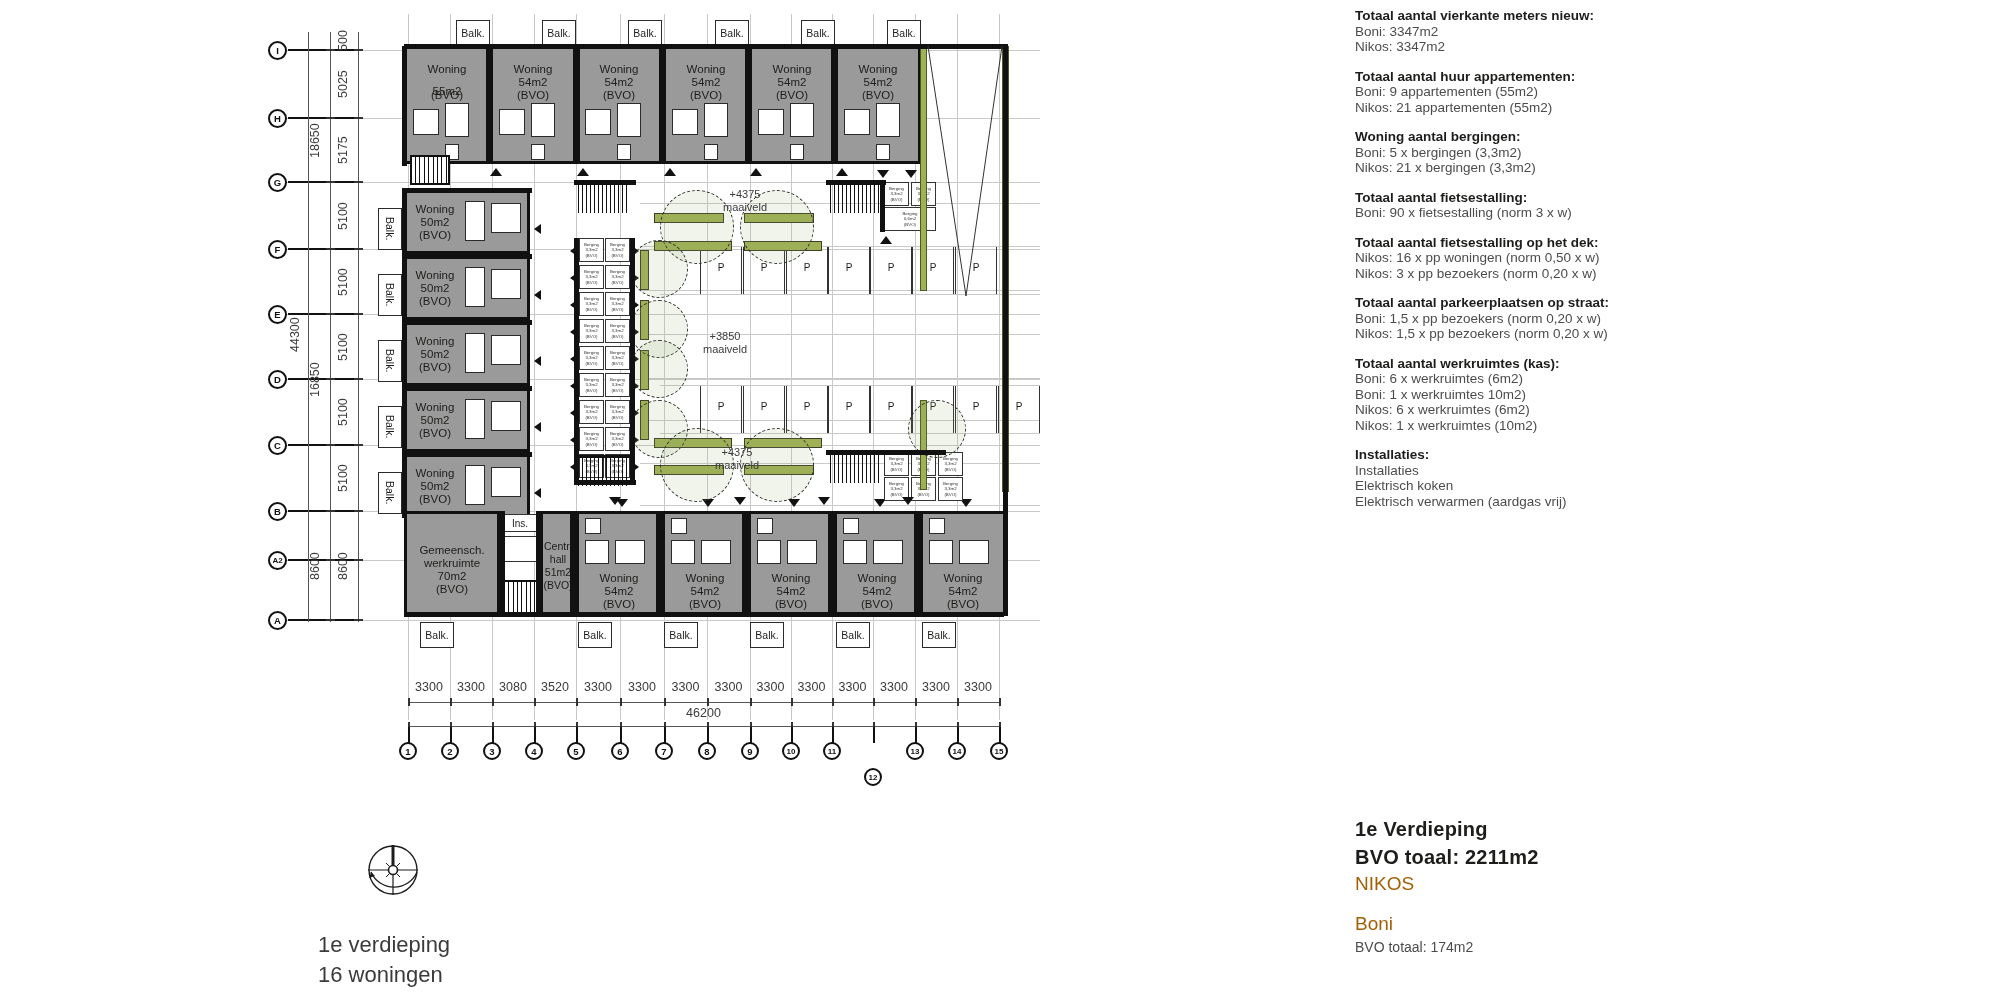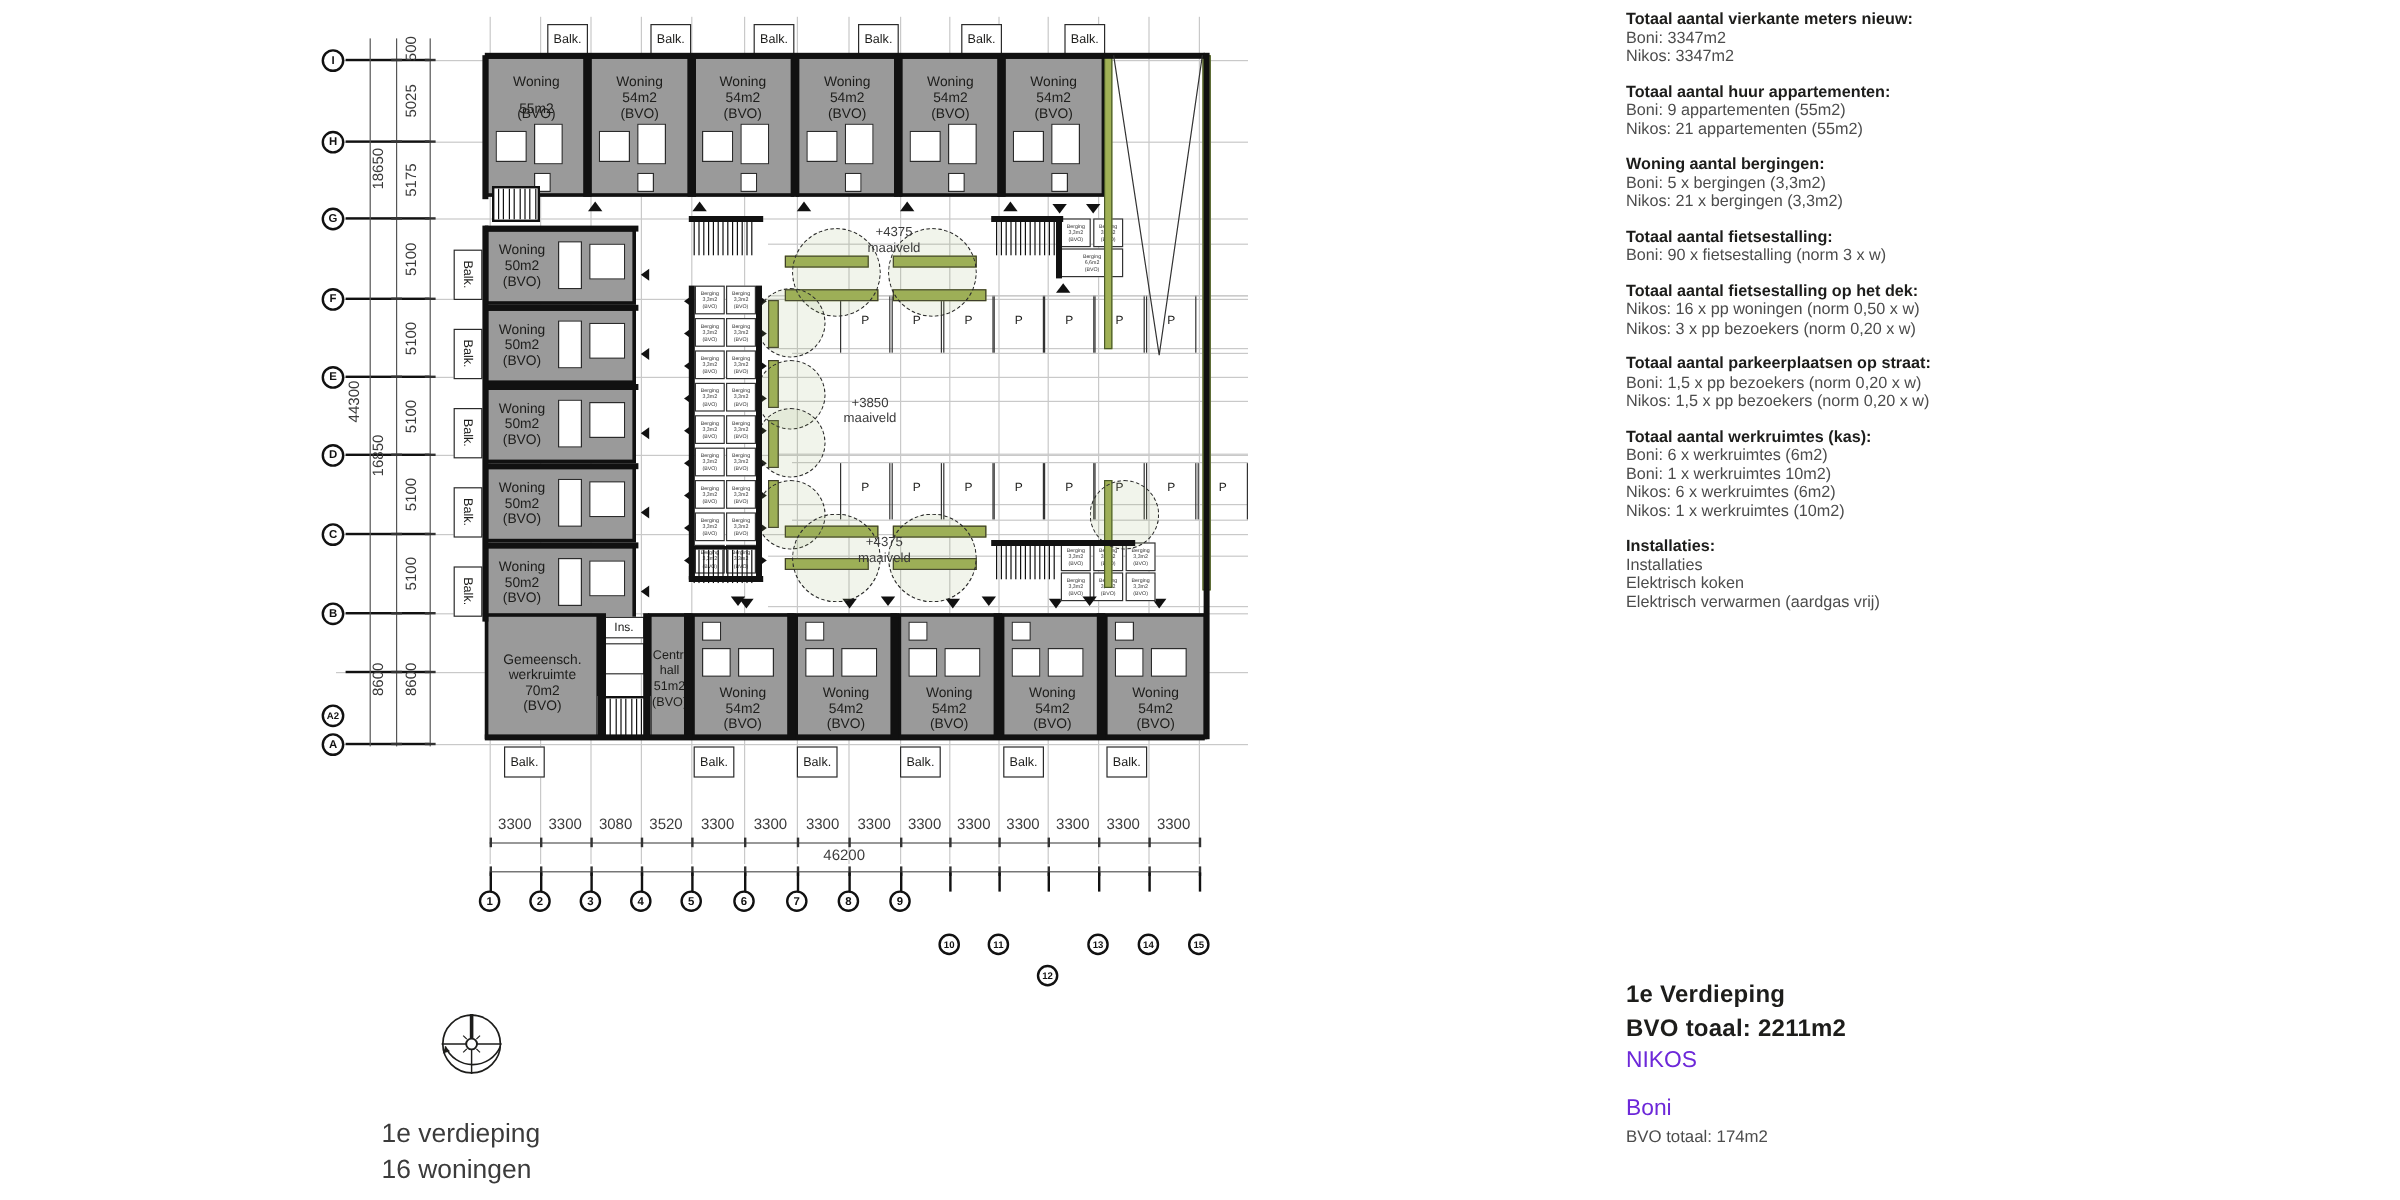--- a/index.html
+++ b/index.html
@@ -15,21 +15,21 @@
 
   
   #info-panel{left:1355px;top:8px;width:420px;}
   .info-block{margin-bottom:14px;}
   .info-head{font-size:13.5px;font-weight:bold;color:#1d1d1b;line-height:15.5px;}
   .info-line{font-size:13.5px;color:#4c4c4c;line-height:15.5px;}
 
   #summary-panel{left:1355px;top:815px;width:420px;}
   .sum-1{font-size:20px;font-weight:bold;color:#1d1d1b;line-height:28px;letter-spacing:.2px;}
   .sum-2{font-size:20px;font-weight:bold;color:#1d1d1b;line-height:28px;letter-spacing:.2px;}
-  .sum-3{font-size:19px;color:#6d28d9;line-height:26px;}
+  .sum-3{font-size:19px;color:#a16207;line-height:26px;}
   .sum-4{font-size:14px;color:#4c4c4c;line-height:20px;}
   .sum-gap{height:14px;}
 
   
   #caption{left:318px;top:930px;font-size:22px;color:#3b3b3b;line-height:30px;}
 
   
   #compass{left:355px;top:840px;width:75px;height:75px;}
 
   
@@ -56,21 +56,21 @@
           align-items:center;justify-content:center;}
 
   .planter{position:absolute;background:#9fb055;border:1.6px solid #3e3e2a;box-sizing:border-box;}
   .greenstrip{position:absolute;background:#9fb055;border:1px solid #4a5a28;box-sizing:border-box;}
 
   .lvl{position:absolute;font-size:11px;color:#3b3b3b;line-height:13px;text-align:center;}
 
   .gridbub{position:absolute;width:18px;height:18px;border-radius:50%;
            border:2px solid #111;background:#fff;color:#111;font-size:9.5px;font-weight:bold;
            display:flex;align-items:center;justify-content:center;box-sizing:border-box;}
-  .gridbub.small{font-size:8px;margin-top:36px;}
+  .gridbub.small{font-size:8px;}
   .gridbub.letter{width:19px;height:19px;}
   .leader{position:absolute;height:2px;background:#111;}
   .leader-v{position:absolute;width:2px;background:#111;}
 
   .dimtxt{position:absolute;font-size:12.5px;color:#3b3b3b;}
   .dimtxt.vert{writing-mode:vertical-rl;transform:rotate(180deg);}
   .dimbar{position:absolute;background:#555;}
   .tick{position:absolute;width:1.5px;height:9px;background:#333;}
 
   .stair{position:absolute;background:#fff;border:2px solid #111;box-sizing:border-box;overflow:hidden;}

